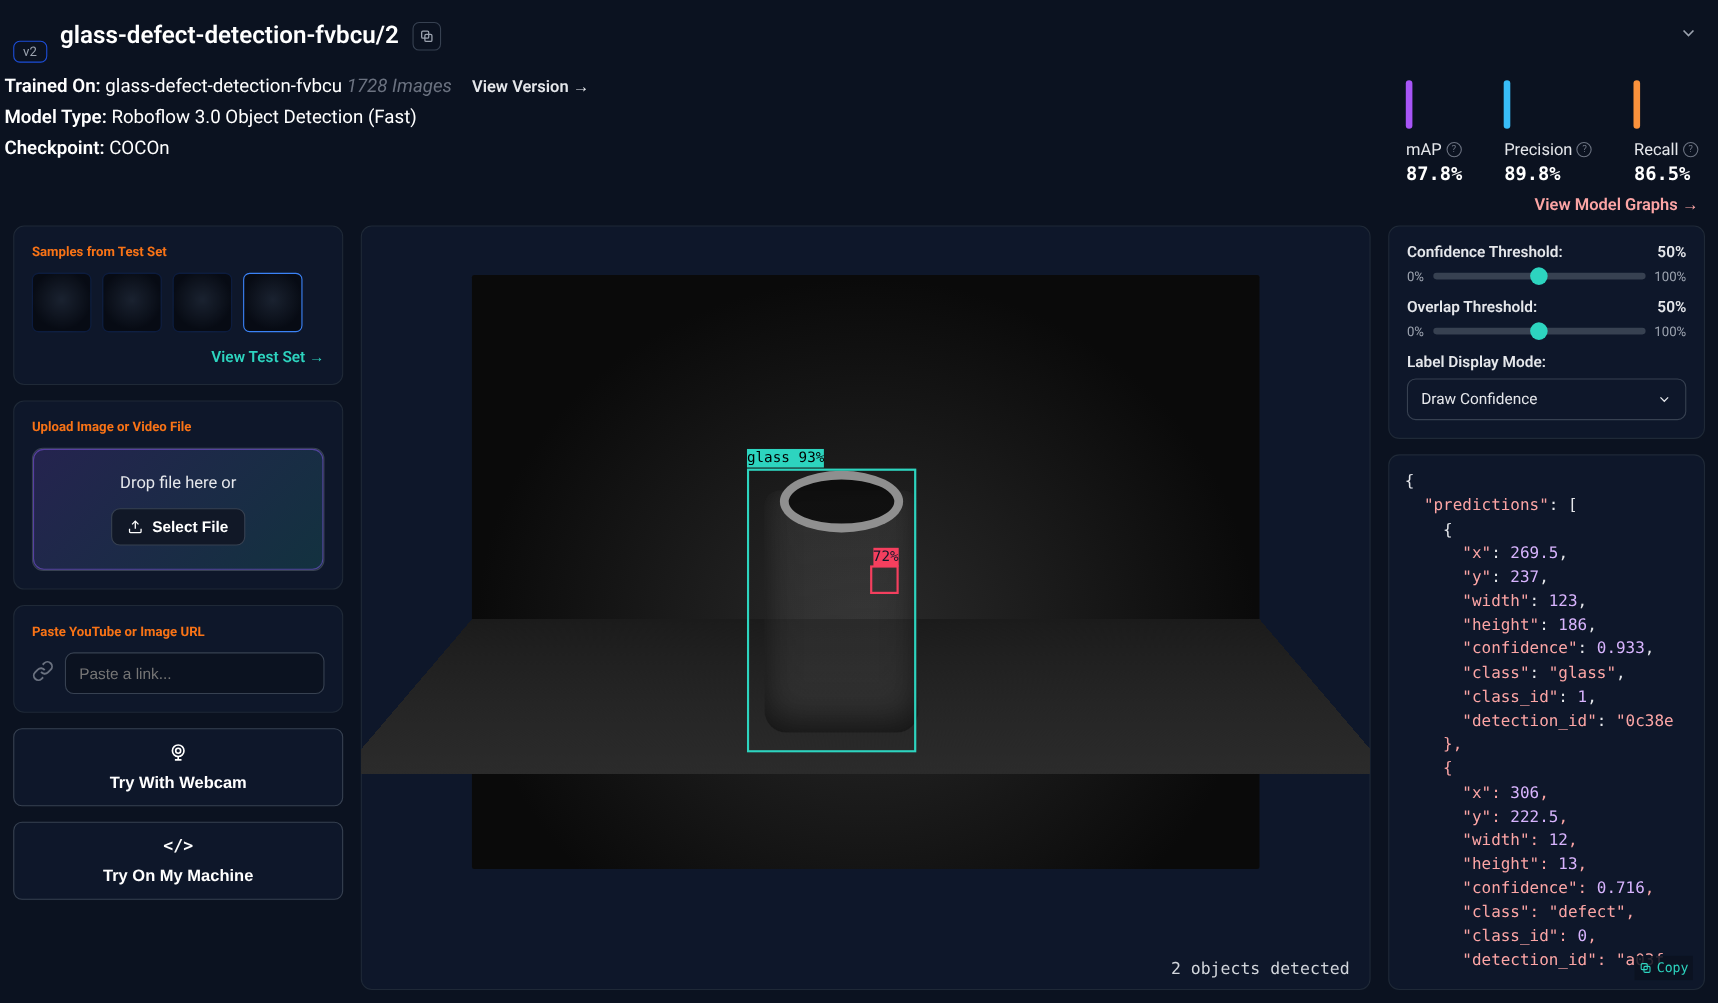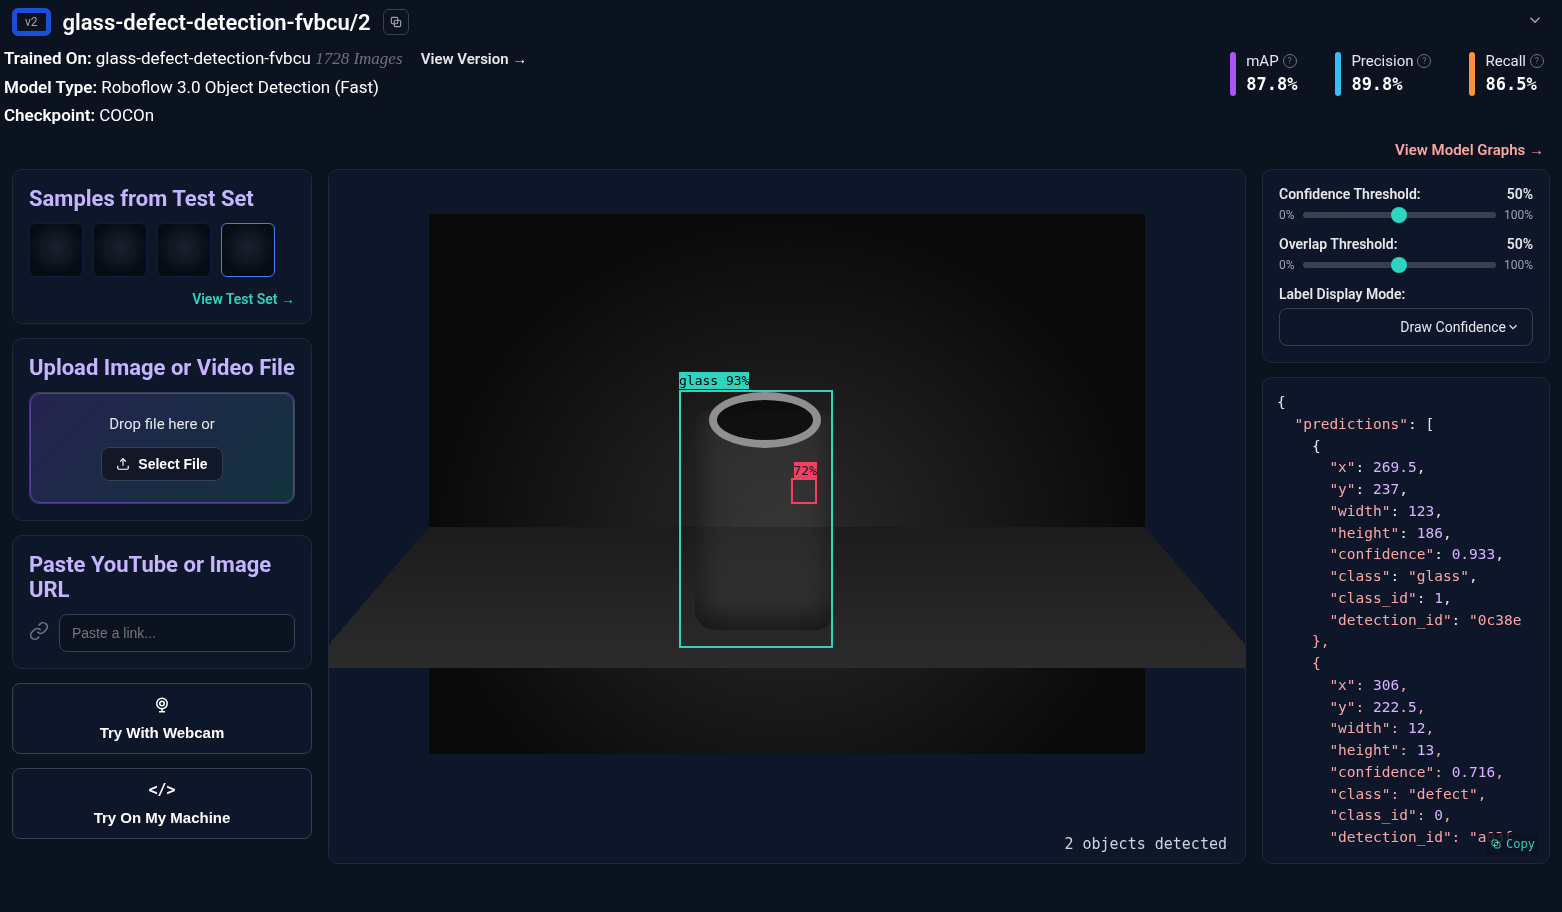--- a/index.html
+++ b/index.html
@@ -12,25 +12,26 @@
     height: 912px;
     overflow: hidden;
   }
   .header-row {
     display: flex;
     align-items: center;
     padding: 8px 18px 8px 12px;
     gap: 12px;
   }
   .version-pill {
-    border: 5px solid #1d4ed8;
+    border: 1px solid #1d4ed8;
     border-radius: 6px;
     padding: 2px 8px;
     font-size: 12px;
     color: #9ca3af;
+    margin-top: 29px;
   }
   .model-title {
     font-size: 22px;
     font-weight: 600;
     color: #fff;
   }
   .icon-btn {
     width: 26px; height: 26px;
     border: 1px solid #374151;
     border-radius: 6px;
@@ -40,46 +41,46 @@
   }
   .chevron-right { margin-left: auto; cursor: pointer; color:#9ca3af; font-size:18px;}
   .info-row {
     display: flex;
     padding: 4px 18px 8px 4px;
     gap: 40px;
   }
   .info-left { flex: 1; }
   .info-left .line { font-size: 17px; color: #fff; margin-bottom: 8px; }
   .info-left .label { font-weight: 600; }
-  .info-left .muted { color: #6b7280; font-style: italic; font-family: Liberation Serif, serif; }
+  .info-left .muted { color: #6b7280; font-style: italic; }
   .view-version {
     color: #e5e7eb; font-weight:600; font-size:15px; margin-left: 14px; cursor:pointer;
   }
   .metrics { display: flex; gap: 38px; align-items: flex-start; padding-top:4px;}
-  .metric { display: flex; gap: 10px; }
+  .metric { display: flex; gap: 10px; flex-direction: column; }
   .metric-bar { width: 6px; height: 44px; border-radius: 3px; }
   .metric-text .name { font-size: 15px; color:#e5e7eb; display:flex; align-items:center; gap:4px;}
   .metric-text .val { font-size: 17px; font-weight:600; color:#fff; margin-top:4px; font-family: ui-monospace, monospace;}
   .qmark { width:14px;height:14px;border:1px solid #6b7280;border-radius:50%;display:inline-flex;align-items:center;justify-content:center;font-size:9px;color:#6b7280;}
   .view-graphs-row { text-align: right; padding: 0 18px 10px 0; }
   .view-graphs { color:#fca5a5; font-weight:600; font-size:15px; cursor:pointer; }
   .main-grid {
     display: grid;
     grid-template-columns: 300px 1fr 288px;
     gap: 16px;
     padding: 0 12px;
   }
   .panel {
     background: #0e172a;
     border: 1px solid #1f2937;
     border-radius: 10px;
     padding: 16px;
   }
   .left-col { display:flex; flex-direction:column; gap:14px; }
-  .panel-title { font-size:22px; font-weight:700; color:#c4b5fd; margin-bottom:12px; }
+  .panel-title { font-size:12px; font-weight:700; color:#f97316; margin-bottom:12px; }
   .thumbs { display:flex; gap:10px; }
   .thumb {
     width:54px; height:54px; border:1px solid #2563eb33; border-radius:6px;
     background: radial-gradient(circle at 50% 45%, #1a2230 0%, #070b14 70%);
     cursor:pointer;
   }
   .thumb.selected { border-color:#3b82f6; }
   .view-test { text-align:right; margin-top:14px; }
   .view-test a { color:#2dd4bf; font-weight:600; font-size:14px; cursor:pointer; }
   .upload-panel .dropzone {
@@ -158,21 +159,21 @@
   .slider-row { display:flex; align-items:center; gap:8px; font-size:12px; color:#9ca3af; margin-bottom:14px;}
   .slider {
     flex:1; height:6px; background:#374151; border-radius:3px; position:relative;
   }
   .slider .knob {
     position:absolute; top:50%; width:16px; height:16px; background:#2dd4bf;
     border-radius:50%; transform:translate(-50%,-50%);
   }
   .select-box {
     border:1px solid #374151; border-radius:8px; padding:10px 12px;
-    display:flex; justify-content:flex-end; align-items:center; cursor:pointer;
+    display:flex; justify-content:space-between; align-items:center; cursor:pointer;
     margin-top:4px;
   }
   .json-panel {
     font-family: ui-monospace, Menlo, monospace; font-size:14.5px; color:#e5e7eb;
     white-space:pre; overflow:hidden; line-height:1.5; padding:14px 10px 14px 14px;
     position:relative; flex:1; min-height: 380px;
   }
   .json-panel .str { color:#fca5a5; }
   .json-panel .num { color:#d8b4fe; }
   .copy-btn {

